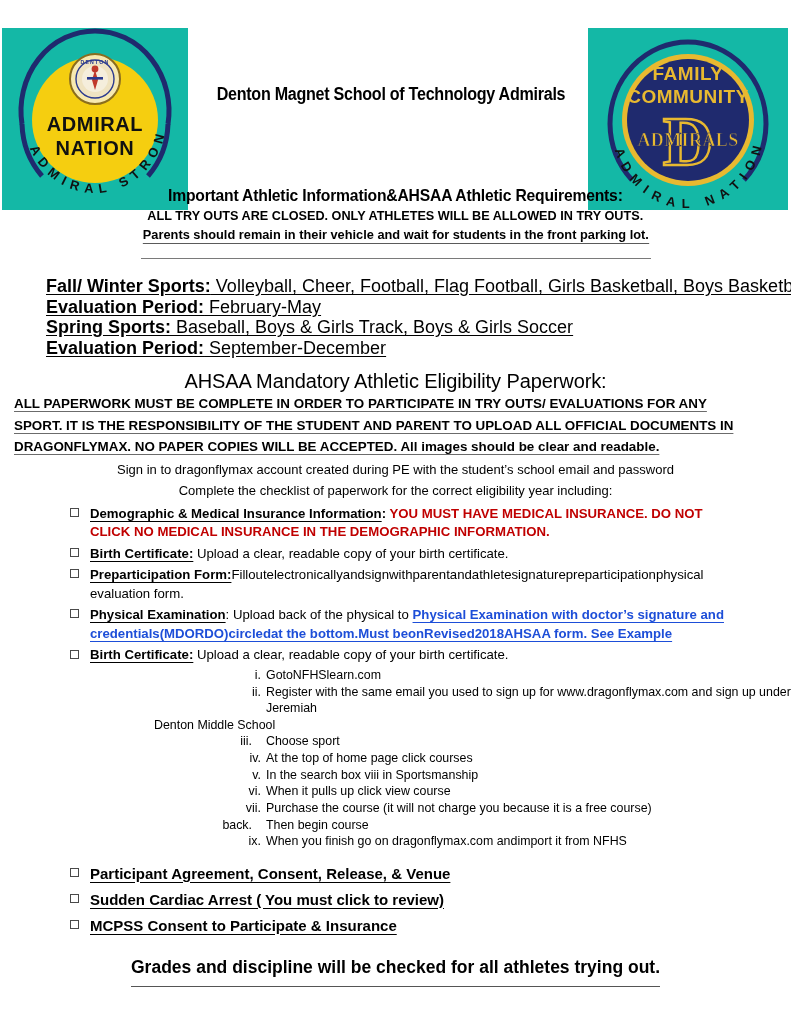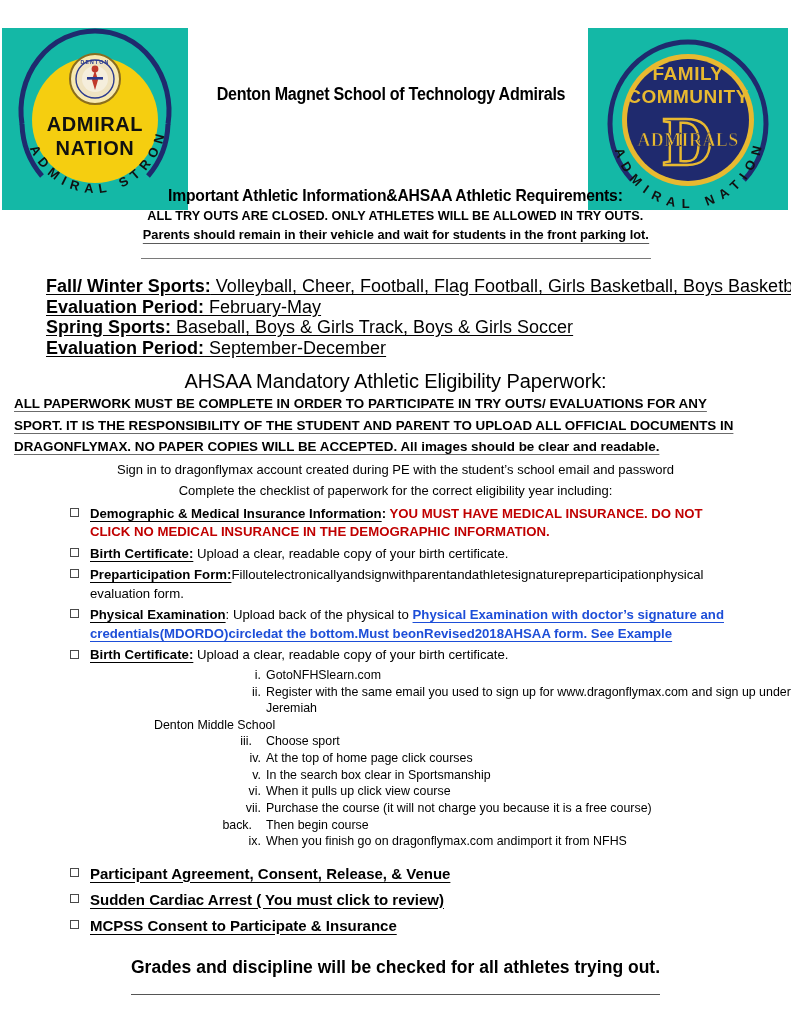--- a/index.html
+++ b/index.html
@@ -197,21 +197,21 @@
 
   
   .footer {
     text-align: center;
     font-size: 17.5px;
     font-weight: bold;
     margin-top: 22px;
   }
   .footer span {
     border-bottom: 1.6px solid #555;
-    padding-bottom: 17px;
+    padding-bottom: 9px;
   }
 
   
   .logo-svg { display: block; }
 </style>
 </head>
 <body>
 
 <div class="header">
 
@@ -357,21 +357,21 @@
       <span class="r-txt">Choose sport</span>
     </div>
 
     <div class="r-row">
       <span class="r-num">iv.</span>
       <span class="r-txt">At the top of home page click courses</span>
     </div>
 
     <div class="r-row">
       <span class="r-num">v.</span>
-      <span class="r-txt">In the search box clear in Sportsmanship</span>
+      <span class="r-txt">In the search box viii in Sportsmanship</span>
     </div>
 
     <div class="r-row">
       <span class="r-num">vi.</span>
       <span class="r-txt">When it pulls up click view course</span>
     </div>
 
     <div class="r-row">
       <span class="r-num">vii.</span>
       <span class="r-txt">Purchase the course (it will not charge you because it is a free course)</span>

